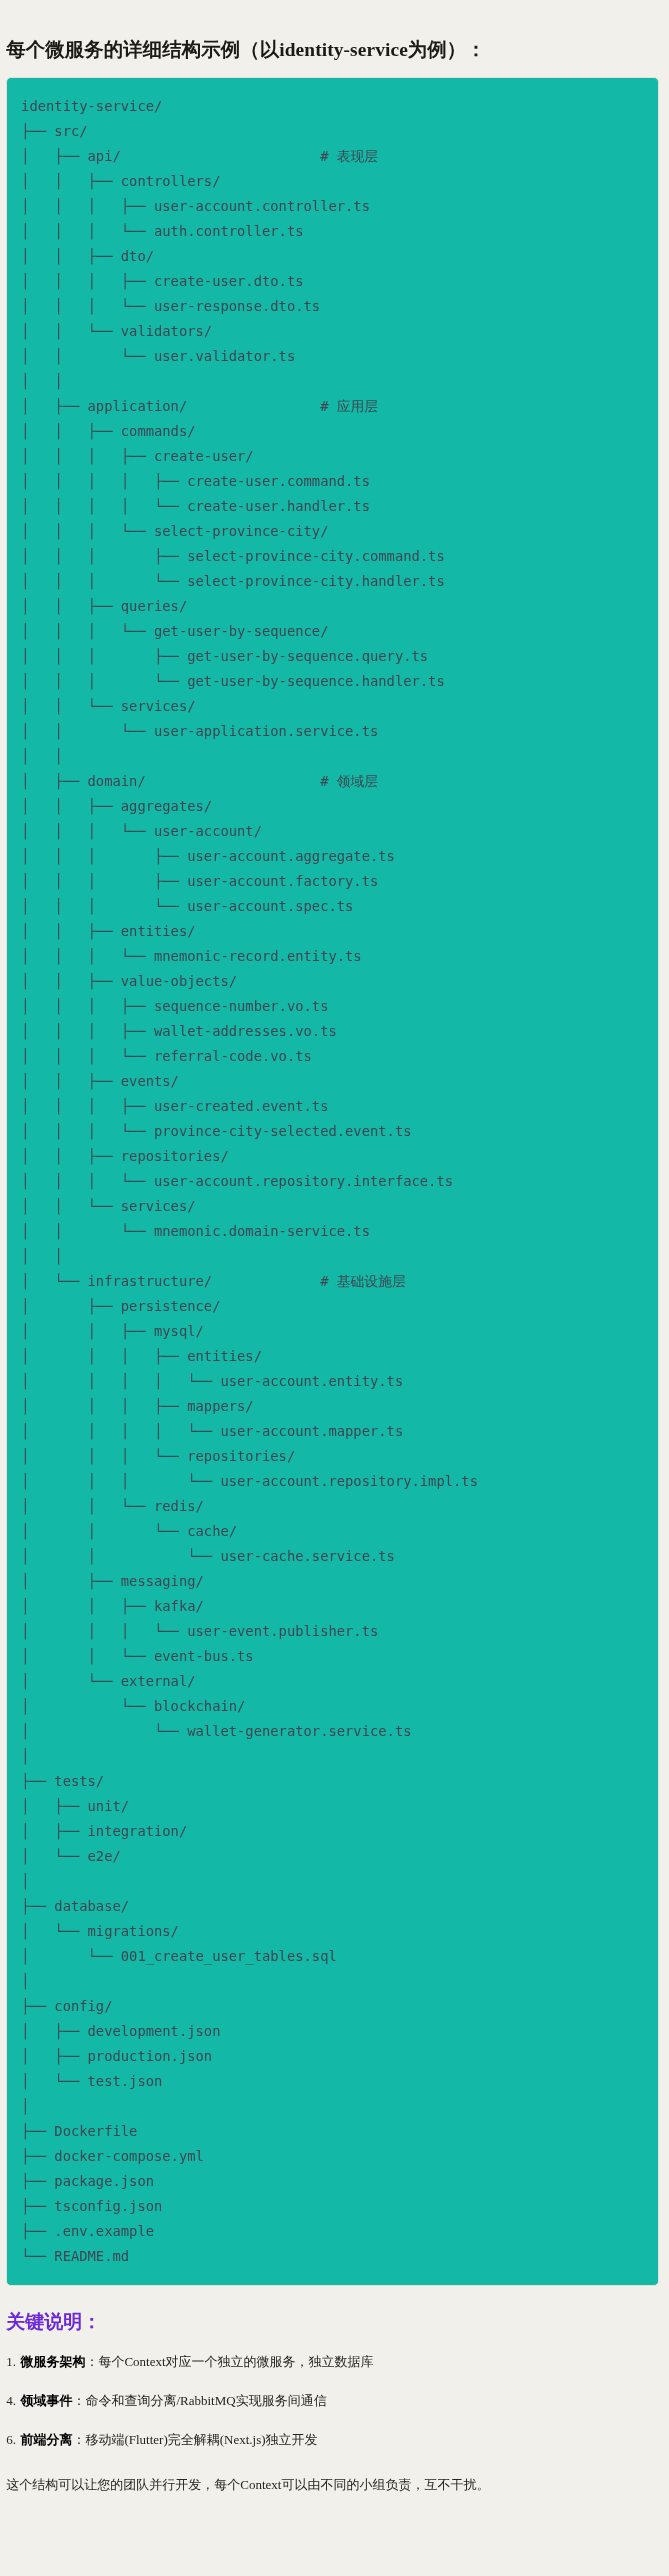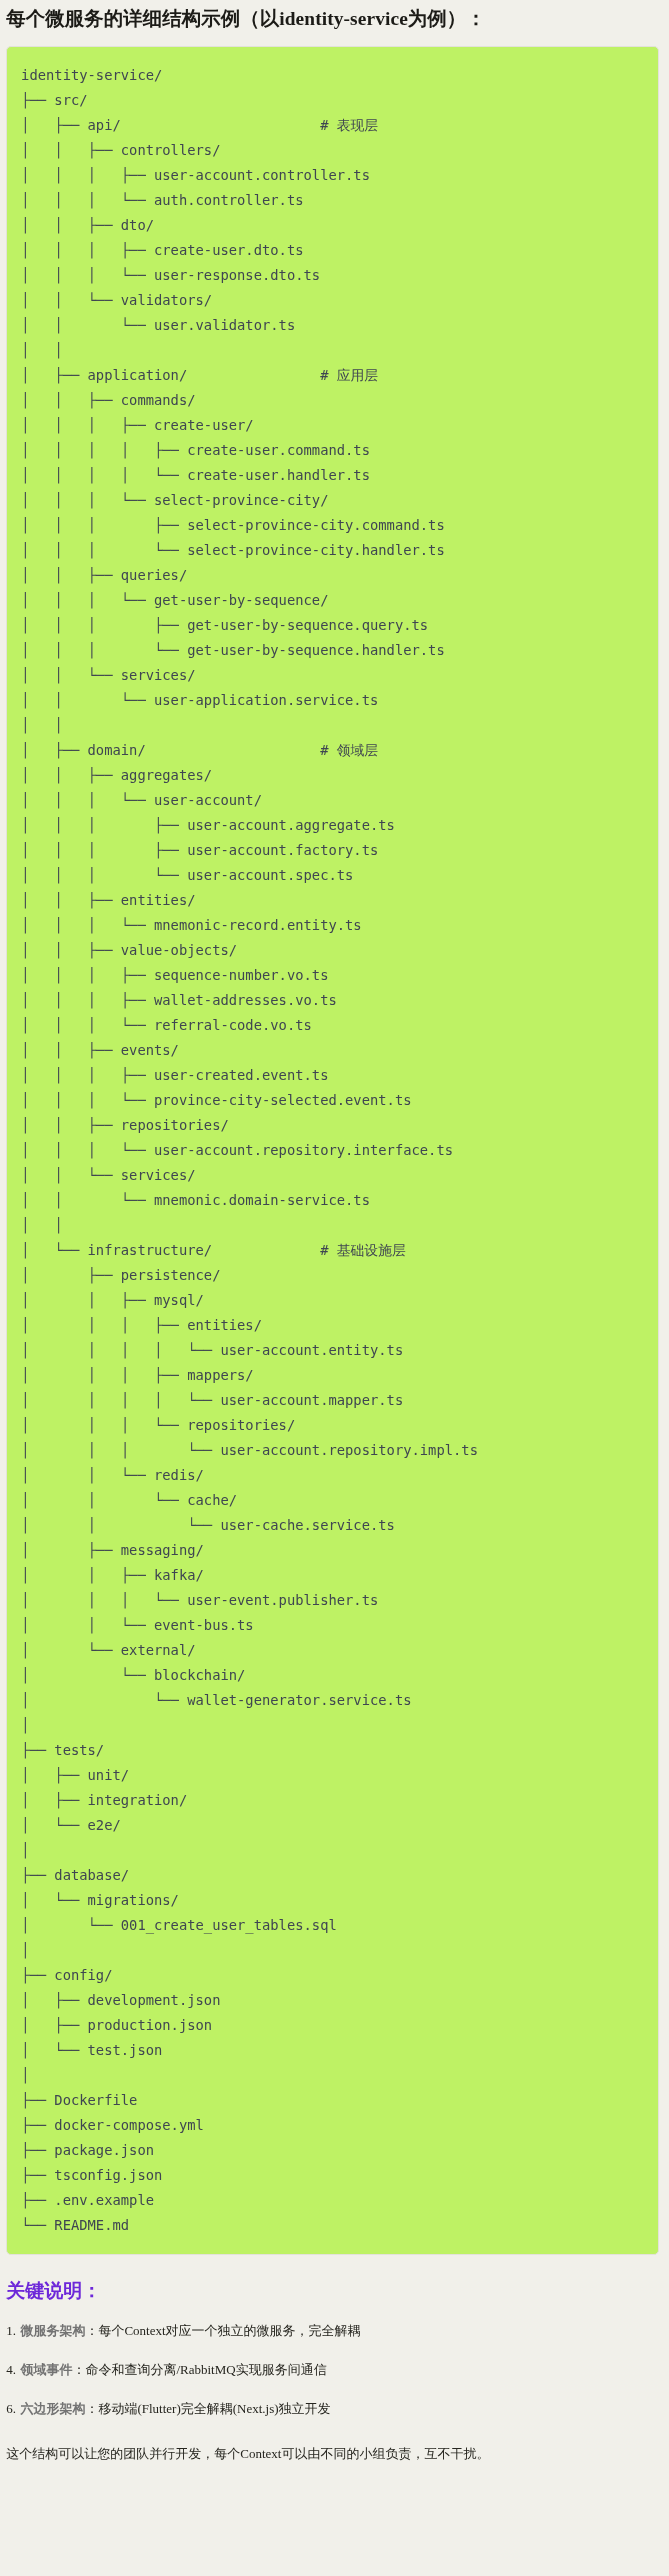--- a/index.html
+++ b/index.html
@@ -13,24 +13,25 @@
   .page {
     width: 669px;
     padding: 5px 7.5px 25px 6.3px;
   }
   h2.page-title {
     font-size: 19.4px;
     font-weight: 700;
     line-height: 27px;
     color: #1c1b17;
     letter-spacing: 0.1px;
+    margin-top: 31px;
   }
   .codeblock {
     margin: 13.8px 2.5px 0 0;
-    background: #bef264;
+    background: #14b8a6;
     border: 0.6px solid #e3e2da;
     border-radius: 5px;
     padding: 16.3px 13.8px;
     overflow: hidden;
   }
   pre.tree {
     font-family: "DejaVu Sans Mono", "Liberation Mono", monospace;
     font-size: 13.8px;
     line-height: 25px;
     color: #3f4651;
@@ -44,21 +45,21 @@
     color: #6d28d9;
   }
   .notes { margin-top: 17.5px; }
   .note-item {
     font-size: 13px;
     line-height: 19.4px;
     margin-bottom: 19.4px;
     color: #26251f;
   }
   .note-item .num { margin-right: 4.4px; }
-  .note-item strong { font-weight: 700; color: #737373; }
+  .note-item strong { font-weight: 700; color: #000000; }
   p.closing {
     margin-top: 26px;
     font-size: 13px;
     line-height: 19.4px;
     color: #26251f;
   }
 </style>
 </head>
 <body>
 
@@ -153,26 +154,26 @@
 ├── package.json
 ├── tsconfig.json
 ├── .env.example
 └── README.md</pre>
   </section>
 
   <h3 class="notes-heading">关键说明：</h3>
 
   <div class="notes">
     <div class="note-item">
-      <span class="num">1.</span><strong>微服务架构</strong><span>：每个Context对应一个独立的微服务，完全解耦</span>
+      <span class="num">1.</span><strong>微服务架构</strong><span>：每个Context对应一个独立的微服务，独立数据库</span>
     </div>
     <div class="note-item">
       <span class="num">4.</span><strong>领域事件</strong><span>：命令和查询分离/RabbitMQ实现服务间通信</span>
     </div>
     <div class="note-item">
-      <span class="num">6.</span><strong>六边形架构</strong><span>：移动端(Flutter)完全解耦(Next.js)独立开发</span>
+      <span class="num">6.</span><strong>前端分离</strong><span>：移动端(Flutter)完全解耦(Next.js)独立开发</span>
     </div>
   </div>
 
   <p class="closing">这个结构可以让您的团队并行开发，每个Context可以由不同的小组负责，互不干扰。</p>
 
 </main>
 
 
 </body></html>

